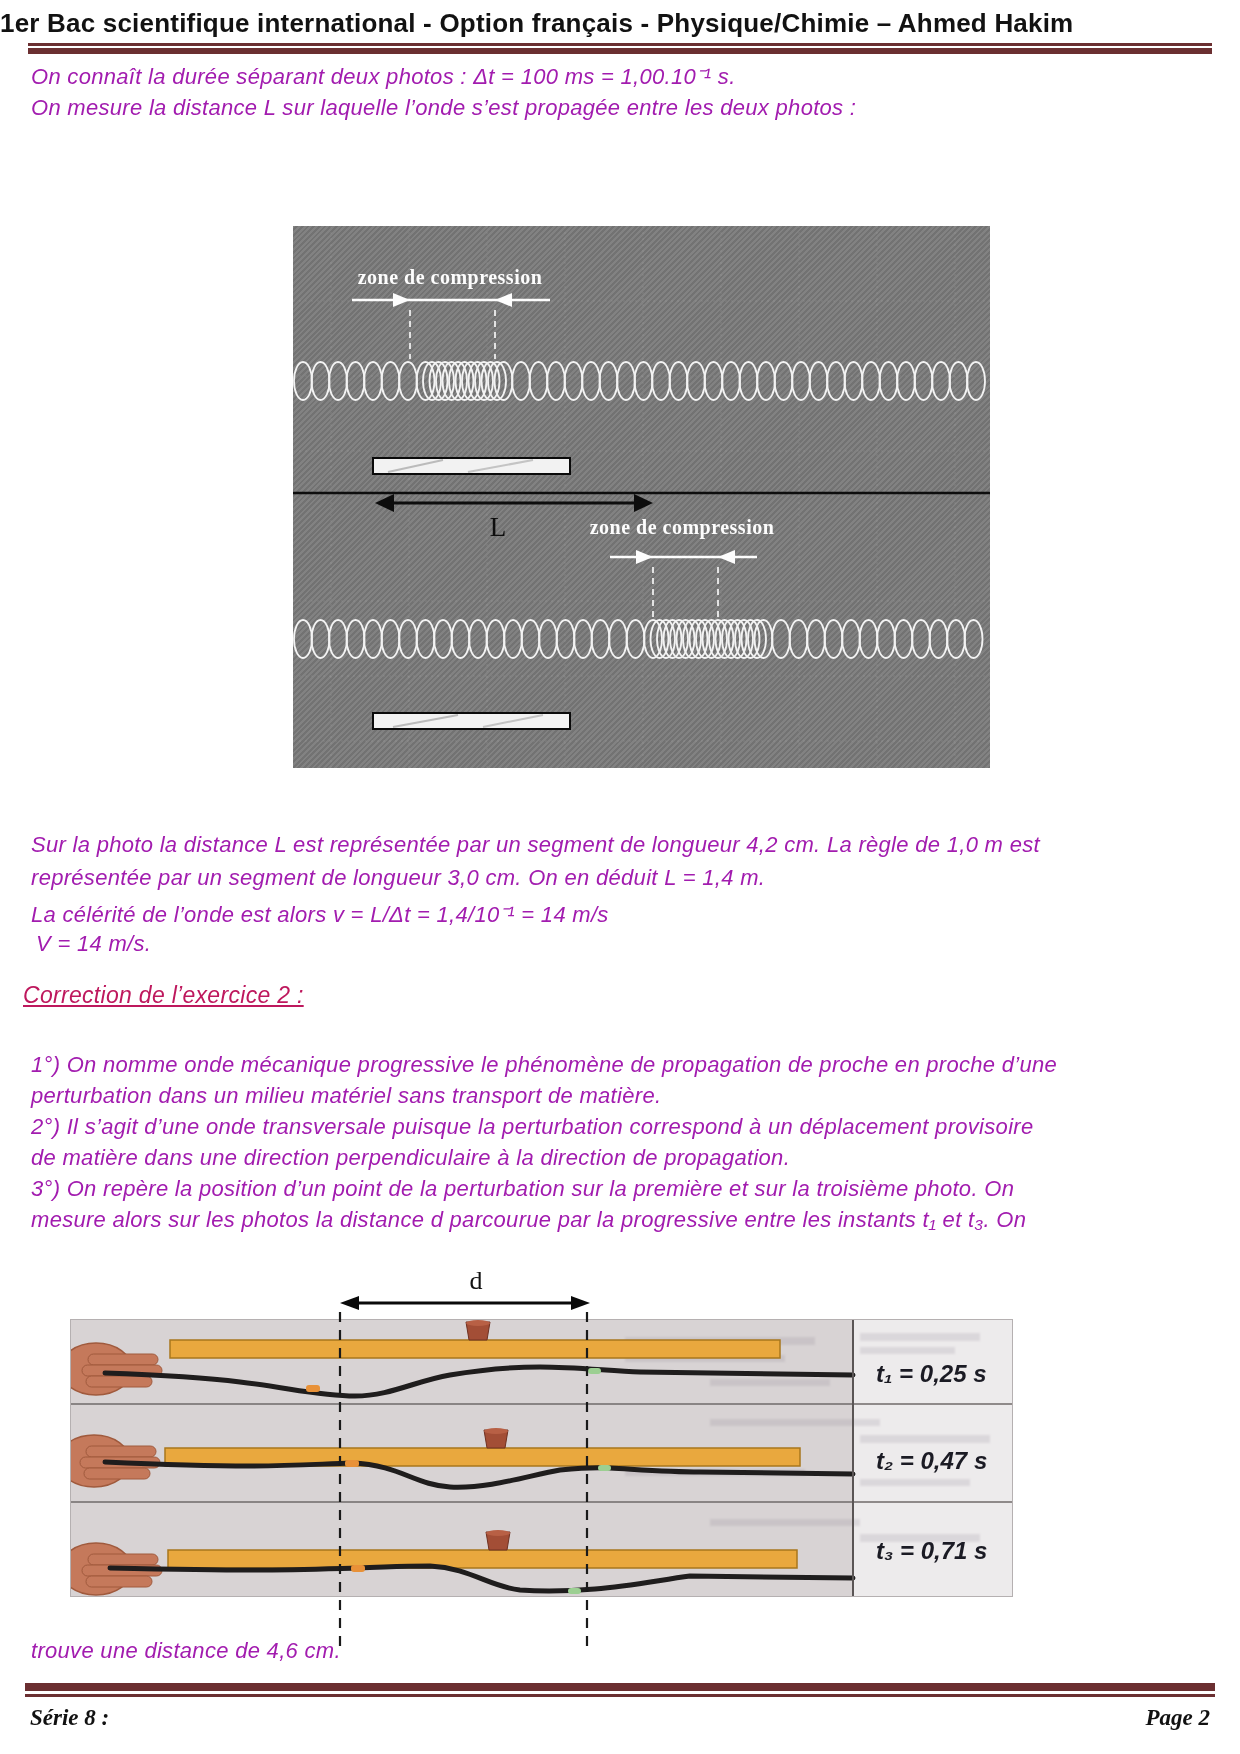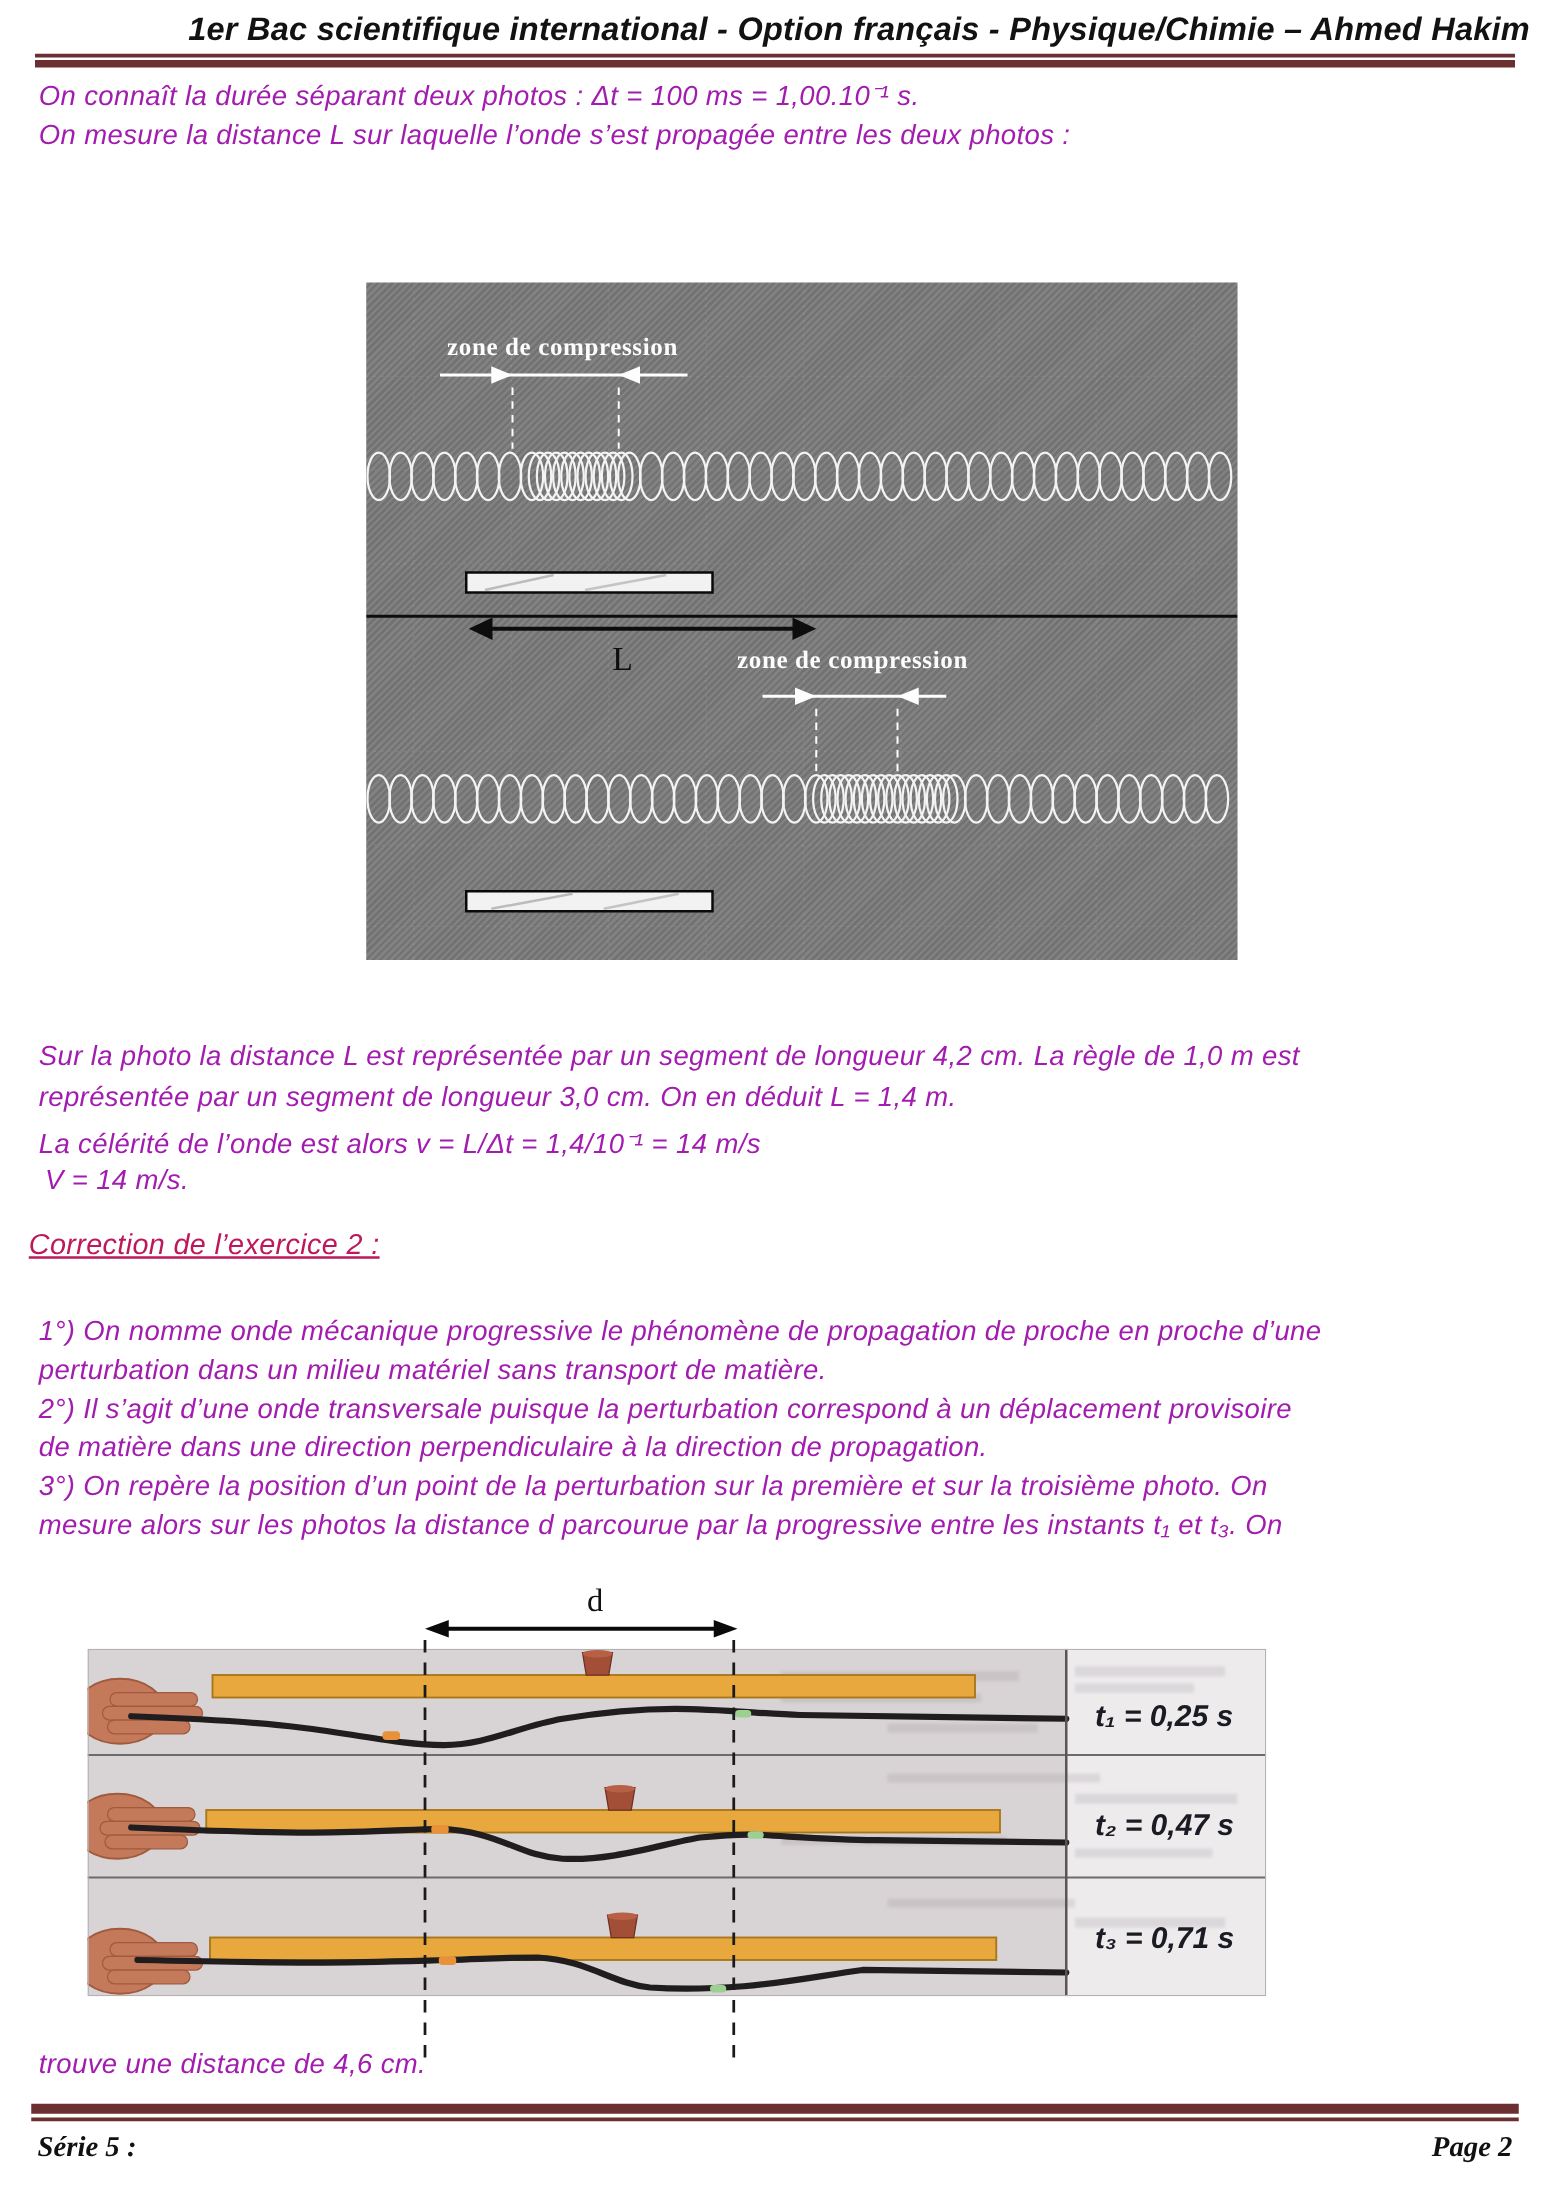--- a/index.html
+++ b/index.html
@@ -2,22 +2,22 @@
 <html style="--rule: #6b2f31; --photo-grey: #7b7b7b; --strip-bg: #d8d3d4; --label-bg: #edebec; --ruler-yellow: #e9a83e; --cork: #a34e36; --skin: #c5795b; --rope: #1f1d1d; --time-ink: #1b1b24;"><head>
 <meta charset="utf-8">
 <style>
   html,body{margin:0;padding:0;background:#ffffff;}
   #page{
     position:relative;width:1240px;height:1754px;background:#ffffff;
     font-family:"Liberation Sans",sans-serif;color:#1a1a1a;overflow:hidden;
   }
   
   .title{
-    position:absolute;top:8px;left:0;width:1224px;text-align:right;
-    font-size:26px;font-weight:bold;font-style:italic;letter-spacing:0.2px;color:#121212;
+    position:absolute;top:8px;left:0;width:1224px;text-align:left;
+    font-size:26px;font-weight:bold;letter-spacing:0.2px;color:#121212;
   }
   .rule-thin-top{position:absolute;top:43px;left:28px;width:1184px;height:2.5px;background:var(--rule,#6b2f31);}
   .rule-thick-top{position:absolute;top:48px;left:28px;width:1184px;height:6px;background:var(--rule,#6b2f31);}
   
   .bodyline{
     position:absolute;left:31px;width:1180px;font-style:italic;font-size:22px;
     letter-spacing:0.3px;color:#a21caf;white-space:nowrap;
   }
   .heading{
     position:absolute;left:23px;font-style:italic;font-size:23px;color:#be185d;
@@ -339,16 +339,16 @@
 
   <svg id="dash-overlay" width="270" height="340" viewBox="0 0 270 340">
     <line x1="10" y1="2" x2="10" y2="338" stroke="#1a1a1a" stroke-width="2.2" stroke-dasharray="10 8"></line>
     <line x1="257" y1="2" x2="257" y2="338" stroke="#1a1a1a" stroke-width="2.2" stroke-dasharray="10 8"></line>
   </svg>
 
   <div class="bodyline" style="top:1638px;">trouve une distance de 4,6 cm.</div>
 
   <div class="rule-thick-bottom"></div>
   <div class="rule-thin-bottom"></div>
-  <div class="footer-left">Série 5 :</div>
+  <div class="footer-left">Série 8 :</div>
   <div class="footer-right">Page 2</div>
 
 </div>
 
 </body></html>

